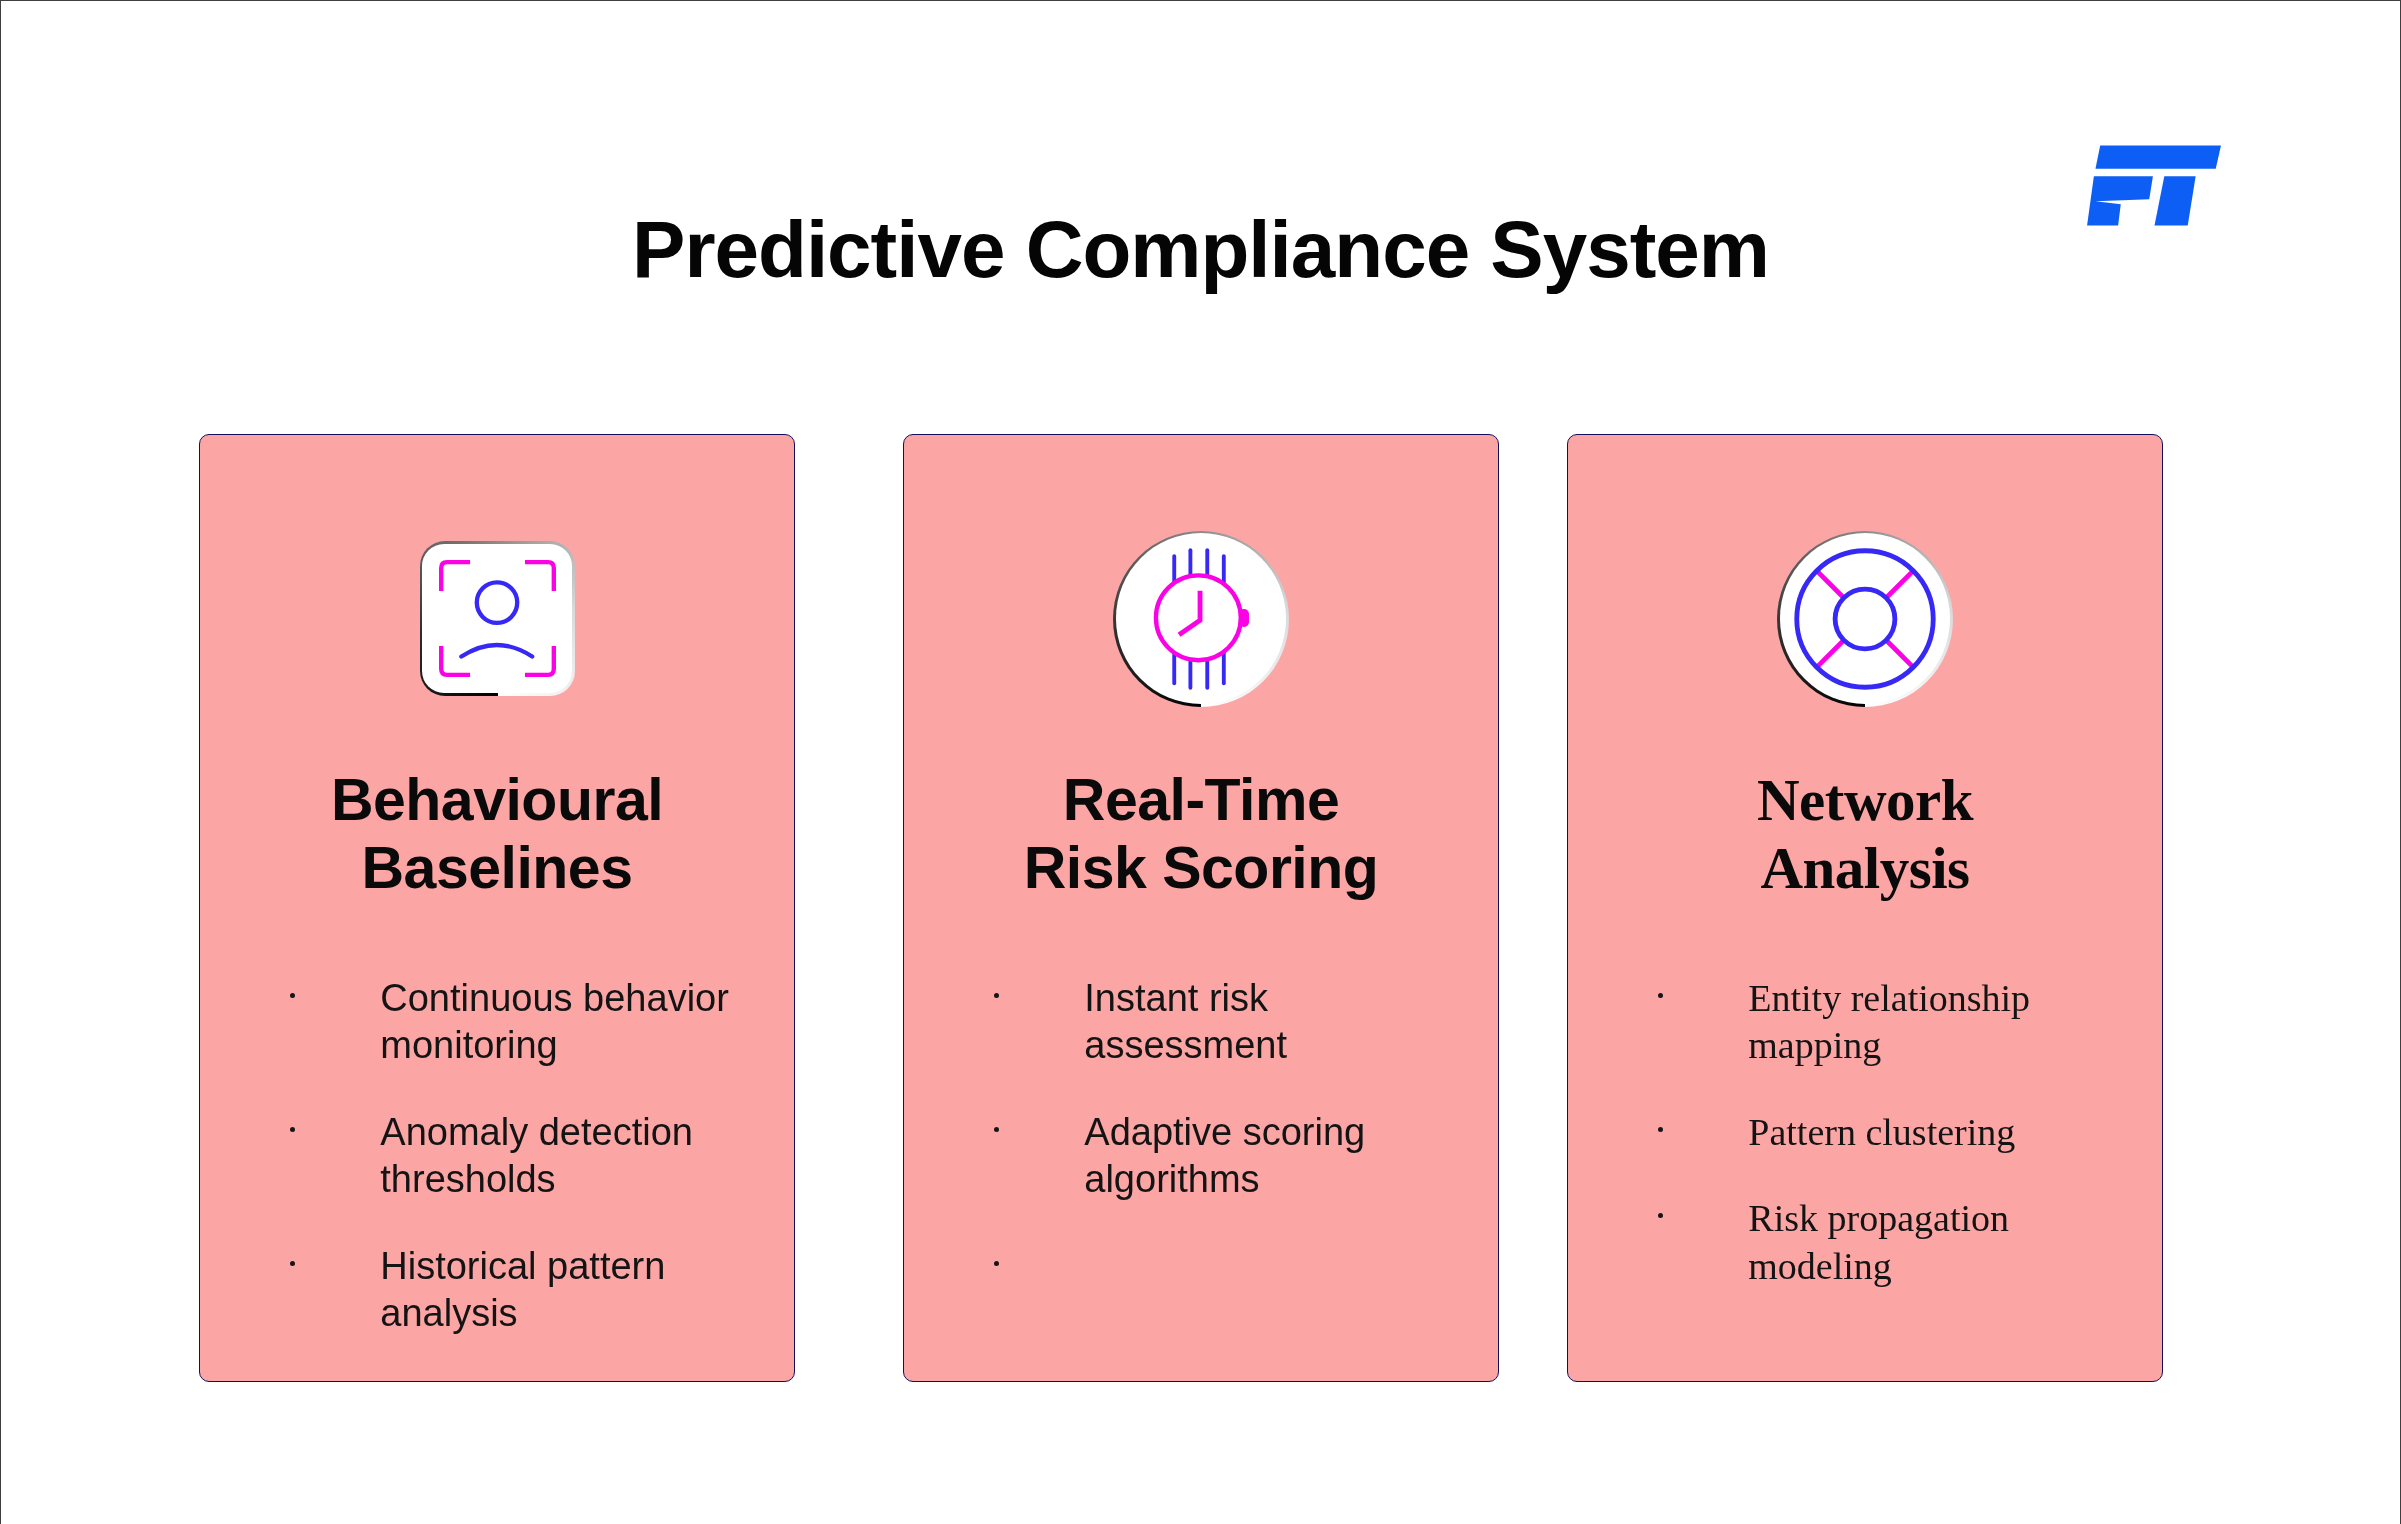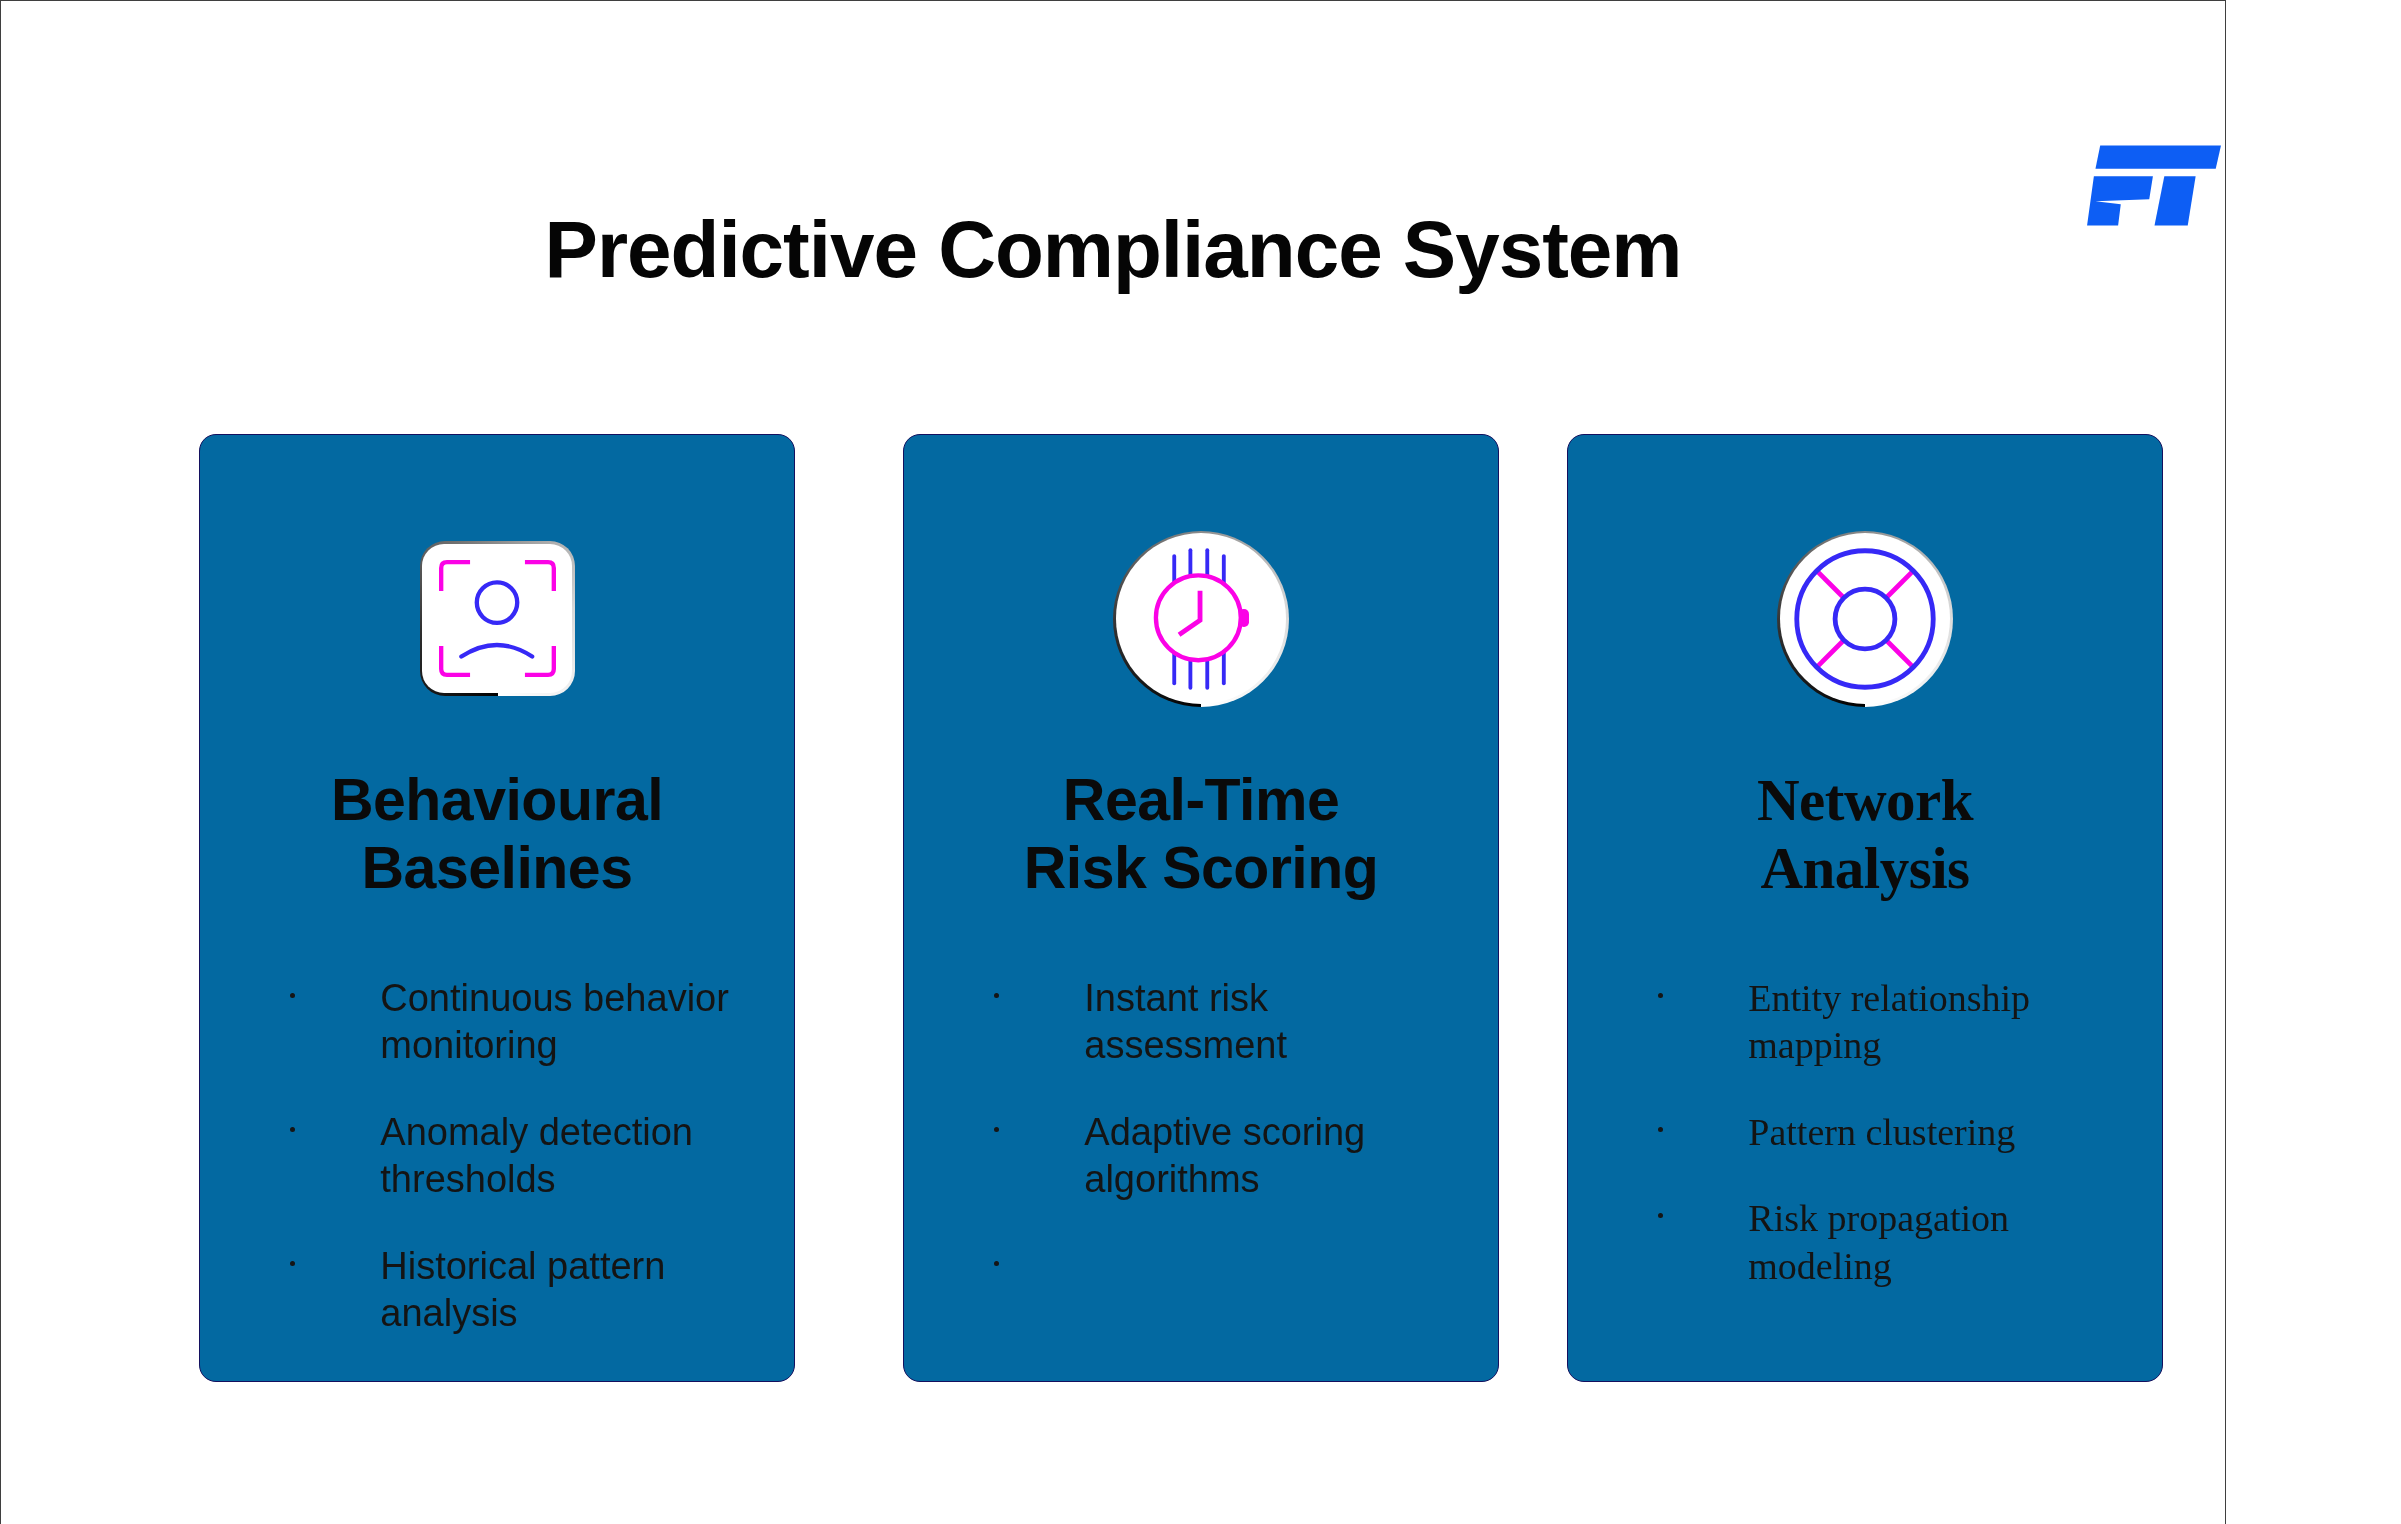--- a/index.html
+++ b/index.html
@@ -6,21 +6,21 @@
     margin: 0;
     padding: 0;
     width: 2401px;
     height: 1525px;
     background: #ffffff;
     font-family: "Liberation Sans", sans-serif;
   }
   .frame {
     position: absolute;
     left: 0; top: 0;
-    width: 2226px;
+    width: 2401px;
     height: 1525px;
     box-sizing: border-box;
     border: 1.4px solid #3f3f3f;
     background: #ffffff;
     overflow: hidden;
   }
   .title {
     position: absolute;
     left: 0; right: 0;
     top: 209px;
@@ -39,22 +39,22 @@
     width: 140px;
     height: 85px;
   }
   .card {
     position: absolute;
     top: 433px;
     width: 596px;
     height: 948px;
     box-sizing: border-box;
     border: 1.9px solid #14105e;
-    border-radius: 17px;
-    background: #0369a1;
+    border-radius: 10px;
+    background: #fca5a5;
   }
   .card--1 { left: 198px; }
   .card--2 { left: 902px; }
   .card--3 { left: 1566px; font-family: Liberation Serif, serif; }
 
   .icon-wrap {
     height: 183px;
     margin-top: 92px;
     display: flex;
     align-items: center;

